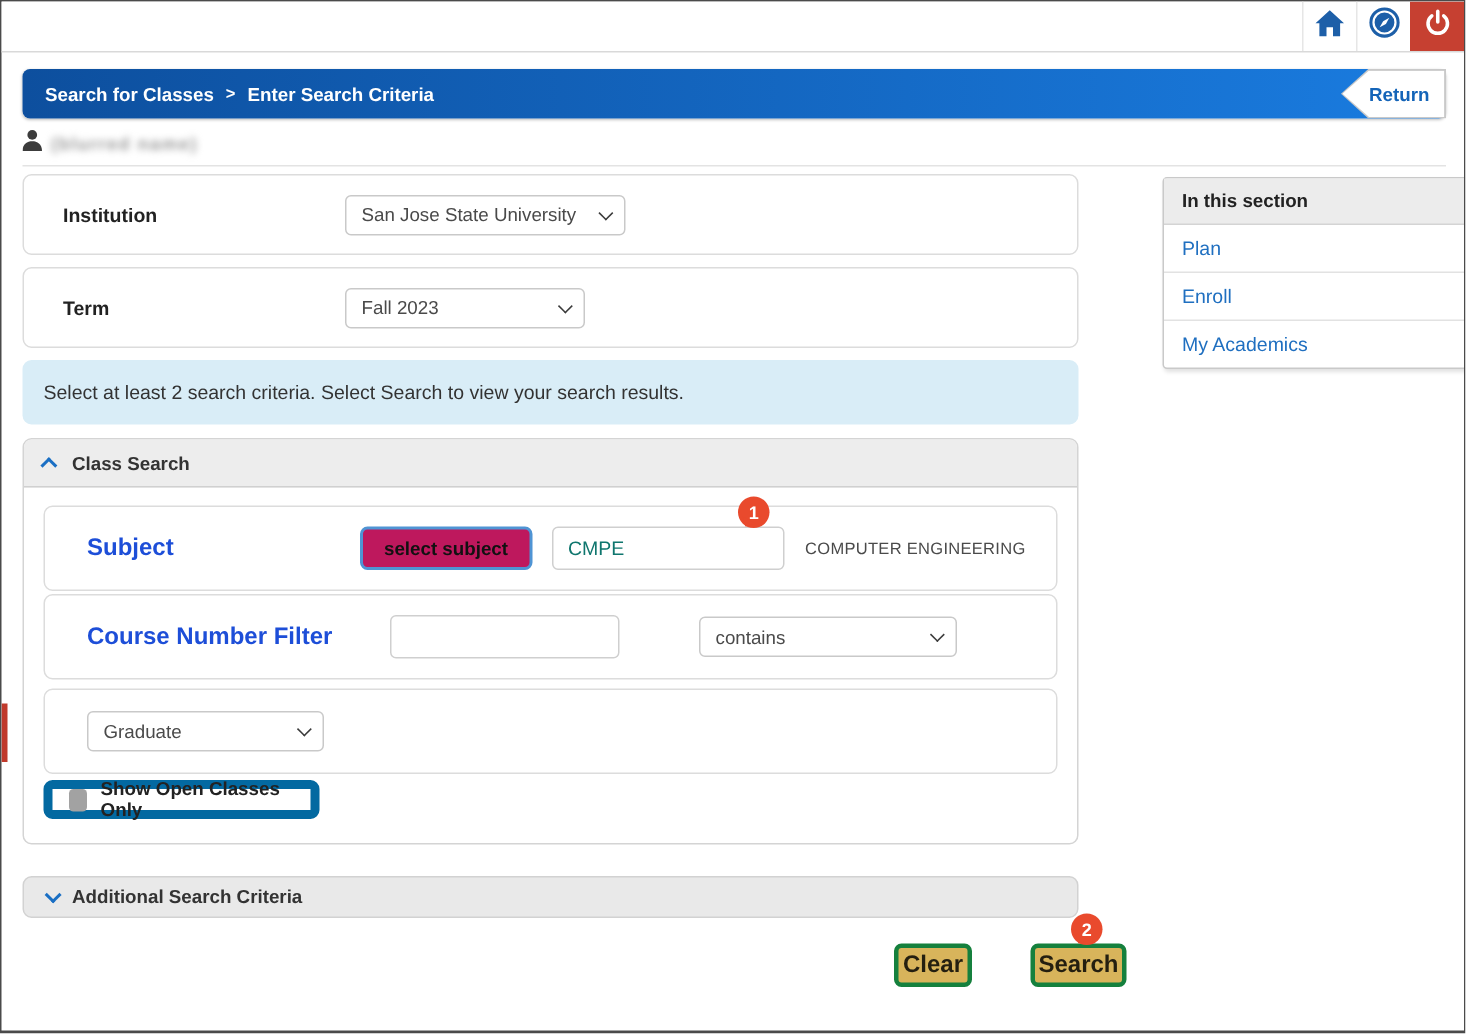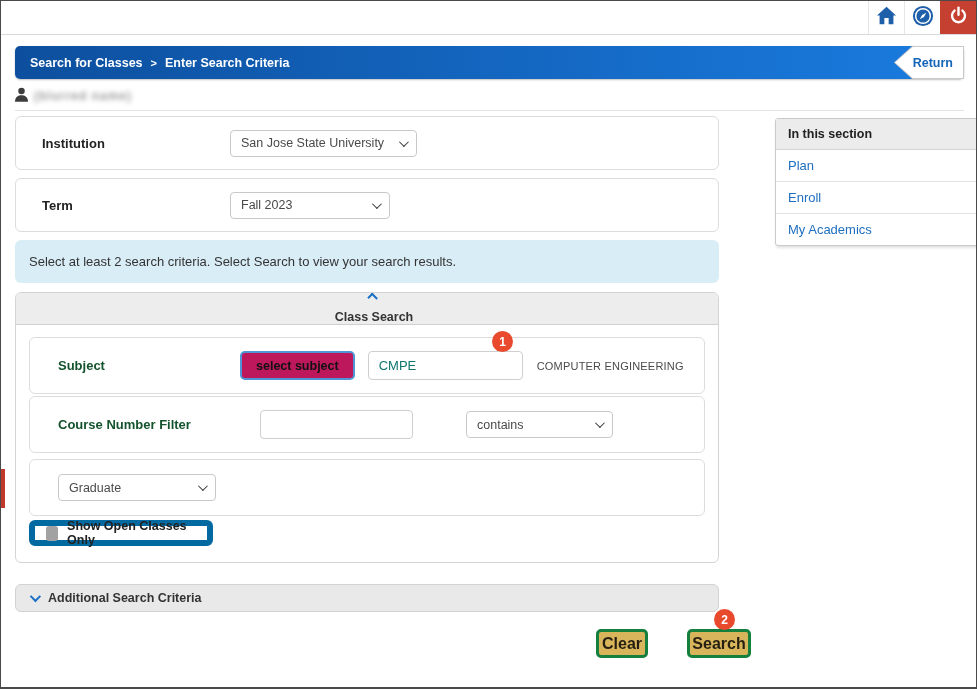--- a/index.html
+++ b/index.html
@@ -51,45 +51,45 @@
   .card .flabel { font-size:13px; font-weight:bold; color:#222; flex:0 0 188px; }
   .inst-card { top:115px; height:54px; }
   .term-card { top:177px; height:54px; }
 
   .selectbox {
     height:27px; background:#fff; border:1px solid #c9c9c9; border-radius:4px;
     display:flex; align-items:center; justify-content:space-between;
     padding:0 10px; font-size:12.5px; color:#4a4a4a; cursor:pointer;
   }
   .chev { width:7px; height:7px; border-right:1.8px solid #3a3a3a; border-bottom:1.8px solid #3a3a3a; transform:rotate(45deg) translateY(-2px); flex:0 0 auto; margin-left:12px; }
-  .w-inst { width:187px; } .w-term { width:160px; } .w-contains { width:147px; } .w-career { width:158px; }
+  .w-inst { width:187px; } .w-term { width:160px; } .w-contains { width:172px; } .w-career { width:158px; }
 
   .infobox {
     position:absolute; left:14px; top:239px; width:704px; height:43px;
     background:#d9edf7; border-radius:6px; display:flex; align-items:center;
     padding-left:14px; font-size:13px; color:#333;
   }
 
   
   .section { position:absolute; left:14px; top:291px; width:704px; background:#fff; border:1px solid #d4d4d4; border-radius:6px; overflow:hidden; }
   .section-head {
     height:32px; background:#ededed; border-bottom:1px solid #d0d0d0;
-    display:flex; align-items:center; padding-left:14px; gap:10px; cursor:pointer;flex-direction:column;
+    display:flex; align-items:center; padding-left:14px; gap:10px; cursor:pointer;
   }
   .section-head .stitle { font-size:12.5px; font-weight:bold; color:#333; }
   .chev-up, .chev-down { width:8px; height:8px; border-right:2px solid #1a6fc4; border-bottom:2px solid #1a6fc4; }
   .chev-up { transform:rotate(-135deg) translateY(-2px); }
   .chev-down { transform:rotate(45deg) translateY(-2px); }
   .section-body { padding:12px 13px 16px 13px; }
 
   .fieldcard {
     position:relative; background:#fff; border:1px solid #dcdcdc; border-radius:6px;
     height:57px; display:flex; align-items:center; padding-left:28px;
   }
-  .fieldcard .flabel { flex:0 0 182px; font-size:13px; font-weight:bold; color:#14532d; }
+  .fieldcard .flabel { flex:0 0 182px; font-size:16px; font-weight:bold; color:#1d4ed8; }
   .mt10 { margin-top:2px;gap:20px; } .mt6 { margin-top:6px; }
 
   .btn-subject {
     height:29px; padding:0 14px; background:#be185d; border:2px solid #4f94d4; border-radius:5px;
     font-family:"Liberation Sans",sans-serif; font-size:12.5px; font-weight:bold; color:#111; cursor:pointer;
   }
   .txtinput {
     height:29px; width:155px; border:1px solid #cfcfcf; border-radius:4px;
     padding:0 10px; font-family:"Liberation Sans",sans-serif; font-size:13px; color:#0f766e;
   }

